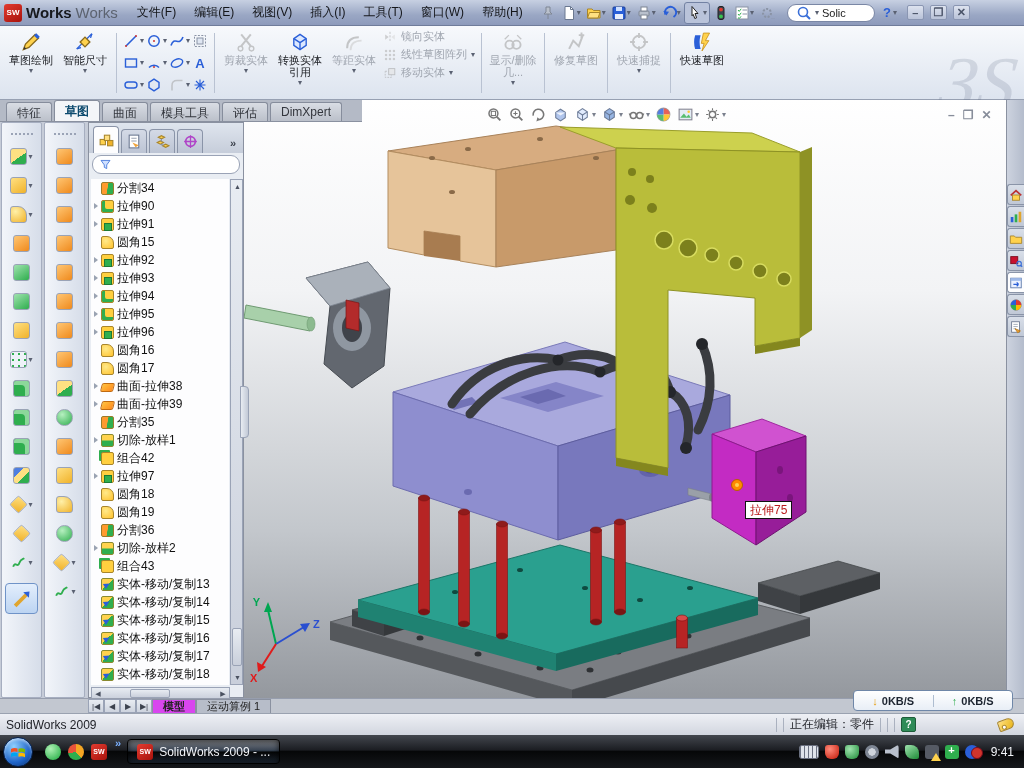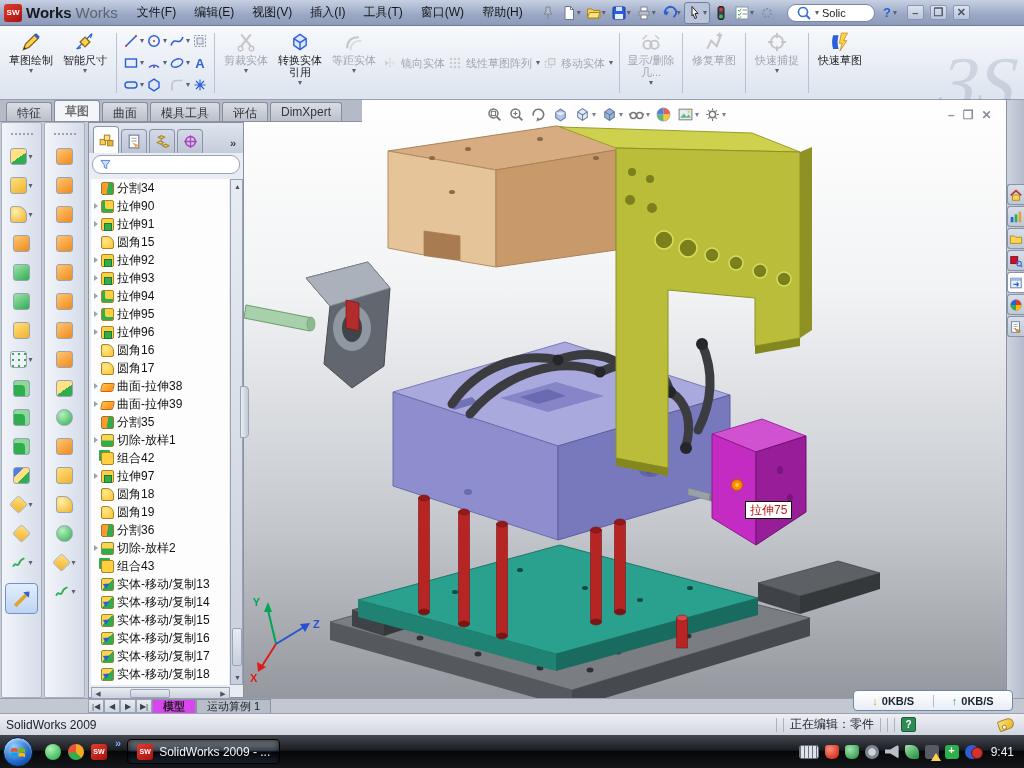--- a/index.html
+++ b/index.html
@@ -27,28 +27,28 @@
 .vsep{width:1px;background:#b9c2d2;margin:4px 4px}
 .bigbtn{display:flex;flex-direction:column;align-items:center;justify-content:flex-start;width:54px;padding-top:2px;gap:1px}
 .bigbtn .svgi{width:22px;height:22px}
 .bigbtn .lbl{font-size:11px;line-height:12px;text-align:center;color:#1b1d22;white-space:normal}
 .bigbtn.dis .lbl{color:#a0a6b0}
 .bigbtn.dis .svgi{filter:grayscale(1);opacity:.55}
 .skgrid{display:grid;grid-template-rows:repeat(3,21px);grid-auto-flow:column;gap:1px 2px;align-content:center;padding:0 2px}
 .skcell{display:flex;align-items:center;gap:1px}
 .skcell .svgi{width:16px;height:16px}
 .skcell.dis .svgi{filter:grayscale(1);opacity:.5}
-.stack{display:flex;flex-direction:row;justify-content:center;gap:3px;padding:0 2px}
+.stack{display:flex;flex-direction:column;gap:3px;padding:0 2px}
 .stackrow{display:flex;align-items:center;gap:4px;color:#a0a6b0;font-size:11px}
 .stackrow .svgi{width:14px;height:14px;filter:grayscale(1);opacity:.6}
 #watermark{position:absolute;right:8px;top:14px;font-family:"Liberation Serif",serif;font-style:italic;font-size:76px;color:rgba(90,102,128,.18);transform:skewX(-8deg);pointer-events:none}
 
 #tabstrip{position:absolute;left:0;top:100px;width:362px;height:22px;background:#b4bac6;border-bottom:1px solid #8a91a0;display:flex;align-items:flex-end;padding-left:6px;gap:2px;z-index:6}
 .rtab{font-size:12px;color:#33363d;background:linear-gradient(#d9dde4,#bbc0ca);border:1px solid #868d9c;border-bottom:none;border-radius:3px 3px 0 0;padding:2px 10px;height:19px}
-.rtab.active{background:#f3f5f8;height:21px;font-weight:bold;color:#737373}
+.rtab.active{background:#f3f5f8;height:21px;font-weight:bold;color:#0c4a6e}
 
 #viewport{position:absolute;left:244px;top:100px;width:762px;height:598px;background:linear-gradient(180deg,#ffffff 0%,#f2f3f5 32%,#c3c7cc 72%,#94989e 100%);overflow:hidden;z-index:1}
 #model{position:absolute;left:0;top:0}
 #hud{position:absolute;left:242px;top:6px;display:flex;align-items:center;gap:5px;opacity:.8;z-index:3}
 .hudic{display:flex;align-items:center;gap:1px}
 .hudic .svgi{width:17px;height:17px}
 #docctrl{position:absolute;left:704px;top:8px;display:flex;gap:8px;z-index:3}
 #docctrl span{color:#878d9a;font-size:12px;font-weight:bold;text-shadow:0 1px 0 #fff}
 #tooltip{position:absolute;left:501px;top:401px;background:#fff;border:1px solid #111;font-size:12px;padding:0 4px;line-height:16px;color:#b91c1c;z-index:4}
 

